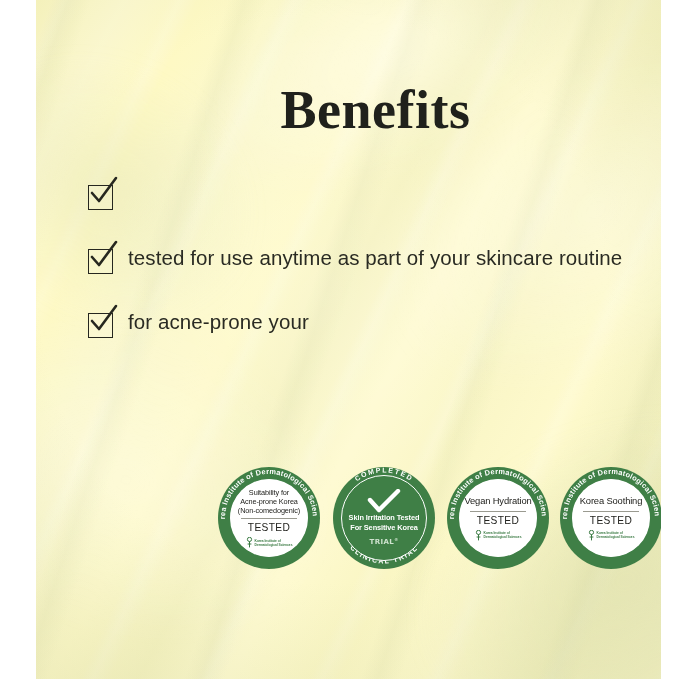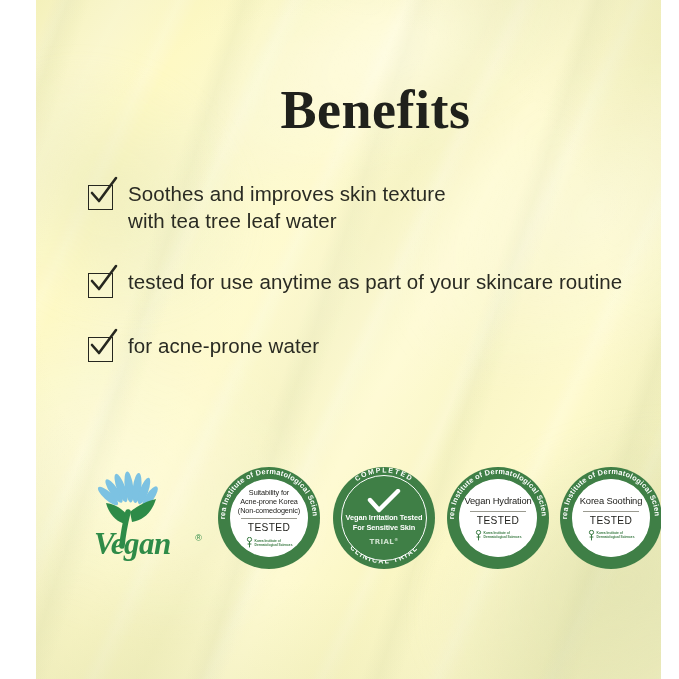--- a/index.html
+++ b/index.html
@@ -325,75 +325,48 @@
   <div id="title">Benefits</div>
 
   <div id="benefits">
 
     <div class="benefit">
       <span class="cbox">
         <svg viewBox="0 0 31 31">
           <path d="M5 16 L12 24 L29 1" fill="none" stroke="#26271f" stroke-width="2.6" stroke-linecap="round" stroke-linejoin="round"></path>
         </svg>
       </span>
-      <span class="btext">
-        <span>Soothes and improves skin texture</span>
-        <span class="l2">with tea tree leaf water</span>
-      </span>
     </div>
 
     <div class="benefit">
       <span class="cbox">
         <svg viewBox="0 0 31 31">
           <path d="M5 16 L12 24 L29 1" fill="none" stroke="#26271f" stroke-width="2.6" stroke-linecap="round" stroke-linejoin="round"></path>
         </svg>
       </span>
       <span class="btext">
         <span class="l2">tested for use anytime as part of your skincare routine</span>
       </span>
     </div>
 
     <div class="benefit">
       <span class="cbox">
         <svg viewBox="0 0 31 31">
           <path d="M5 16 L12 24 L29 1" fill="none" stroke="#26271f" stroke-width="2.6" stroke-linecap="round" stroke-linejoin="round"></path>
         </svg>
       </span>
       <span class="btext">
-        <span class="l2">for acne-prone water</span>
+        <span class="l2">for acne-prone your</span>
       </span>
     </div>
 
   </div>
 
   <div id="seals">
 
-    <div id="vegan">
-      <svg width="118" height="100" viewBox="0 0 118 100">
-        <g transform="translate(6,2)">
-
-          <g fill="#7cc2e2">
-            <ellipse cx="16" cy="24" rx="4.2" ry="13" transform="rotate(-48 16 24)"></ellipse>
-            <ellipse cx="22" cy="19" rx="4.2" ry="14" transform="rotate(-34 22 19)"></ellipse>
-            <ellipse cx="29" cy="16" rx="4.2" ry="15" transform="rotate(-20 29 16)"></ellipse>
-            <ellipse cx="37" cy="15" rx="4.2" ry="15.5" transform="rotate(-7 37 15)"></ellipse>
-            <ellipse cx="45" cy="16" rx="4.2" ry="15" transform="rotate(7 45 16)"></ellipse>
-            <ellipse cx="52" cy="19" rx="4.2" ry="14" transform="rotate(20 52 19)"></ellipse>
-            <ellipse cx="58" cy="25" rx="4.2" ry="12.5" transform="rotate(34 58 25)"></ellipse>
-          </g>
-
-          <path d="M38 40 C50 30 60 28 64 27 C60 40 52 48 40 50 Z" fill="#2e8b48"></path>
-          <path d="M36 44 C30 36 22 32 14 31 C17 42 24 50 34 52 Z" fill="#2e8b48"></path>
-
-          <path d="M36 40 C33 52 31 62 30 74" fill="none" stroke="#2e8b48" stroke-width="5.5" stroke-linecap="round"></path>
-        </g>
-      </svg>
-      <span class="vg-word">Vegan</span>
-      <span class="vg-reg">®</span>
-    </div>
 
     <div class="badge" style="left:181px;">
       <svg class="ring-svg" viewBox="0 0 104 104">
         <circle cx="52" cy="52" r="51" fill="#3f7f46"></circle>
         <circle cx="52" cy="52" r="38.5" fill="#ffffff"></circle>
         <defs>
           <path id="arc1" d="M 52 52 m -44 0 a 44 44 0 1 1 88 0" fill="none"></path>
         </defs>
         <text font-family="Liberation Sans, sans-serif" font-size="7.4" font-weight="700" fill="#ffffff" letter-spacing="0.25">
           <textPath href="#arc1" startOffset="50%" text-anchor="middle">Korea Institute of Dermatological Sciences</textPath>
@@ -429,22 +402,22 @@
           <textPath href="#arc2top" startOffset="50%" text-anchor="middle">COMPLETED</textPath>
         </text>
         <text font-family="Liberation Sans, sans-serif" font-size="7" font-weight="700" fill="#ffffff" letter-spacing="1.6">
           <textPath href="#arc2bot" startOffset="50%" text-anchor="middle">CLINICAL TRIAL</textPath>
         </text>
       </svg>
       <div class="inner-solid">
         <svg class="ck" viewBox="0 0 34 24">
           <path d="M3 11 L12 21 L31 2" fill="none" stroke="#ffffff" stroke-width="4.4" stroke-linecap="round" stroke-linejoin="round"></path>
         </svg>
-        <div class="sline">Vegan Irritation Tested</div>
-        <div class="sline">For Sensitive Skin</div>
+        <div class="sline">Skin Irritation Tested</div>
+        <div class="sline">For Sensitive Korea</div>
         <div class="brandmark">
           <span>TRIAL</span><sup>®</sup>
         </div>
       </div>
     </div>
 
     <div class="badge big" style="left:410px;">
       <svg class="ring-svg" viewBox="0 0 104 104">
         <circle cx="52" cy="52" r="51" fill="#3f7f46"></circle>
         <circle cx="52" cy="52" r="38.5" fill="#ffffff"></circle>

